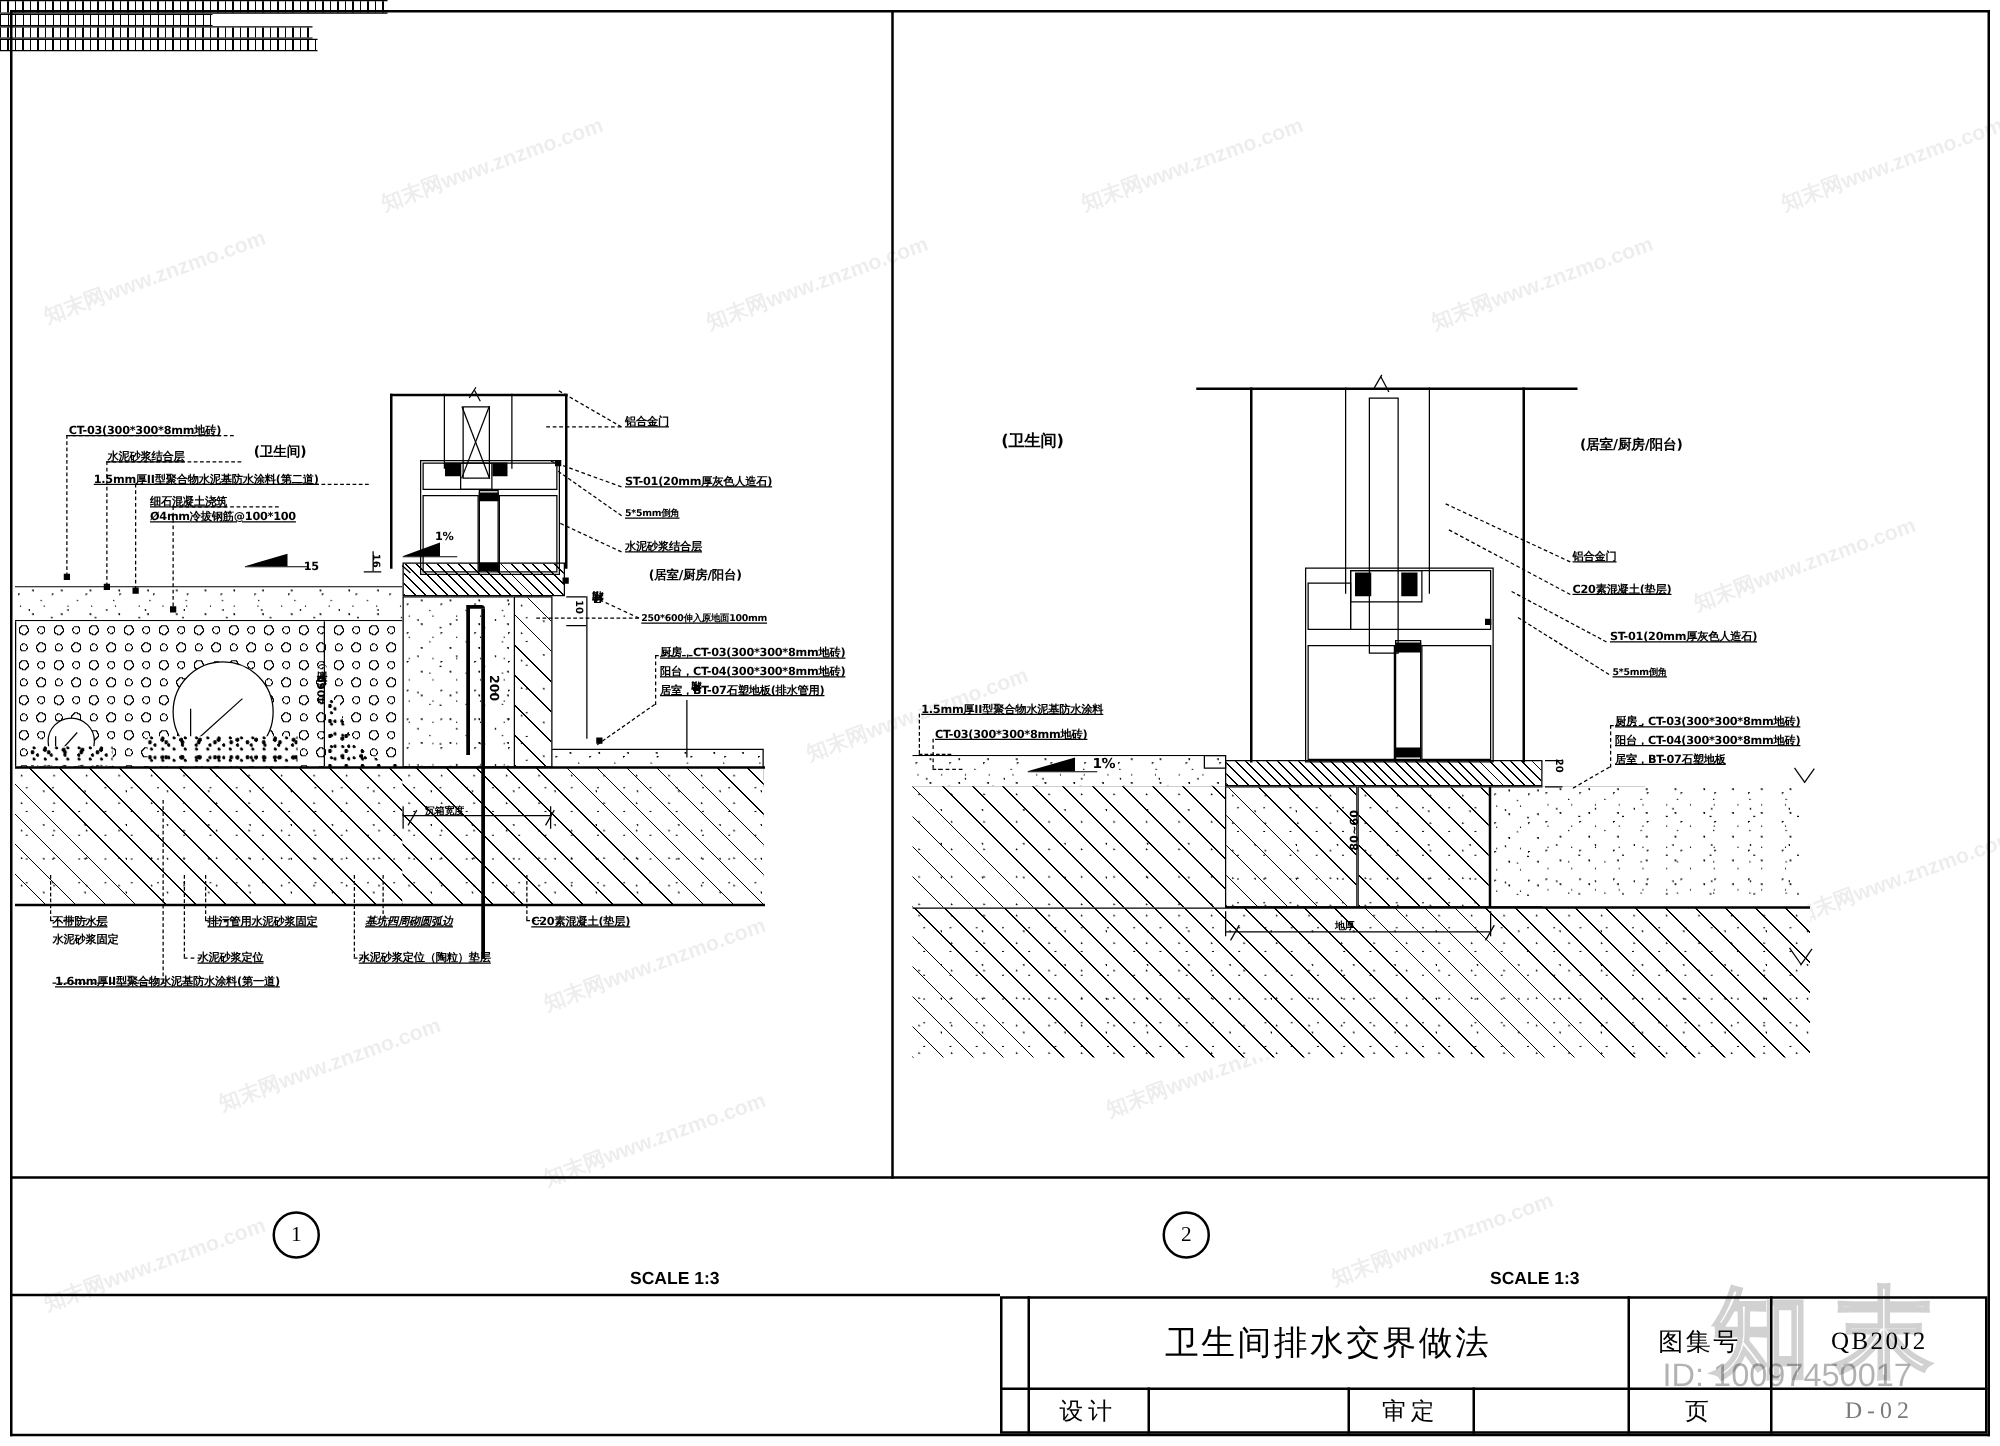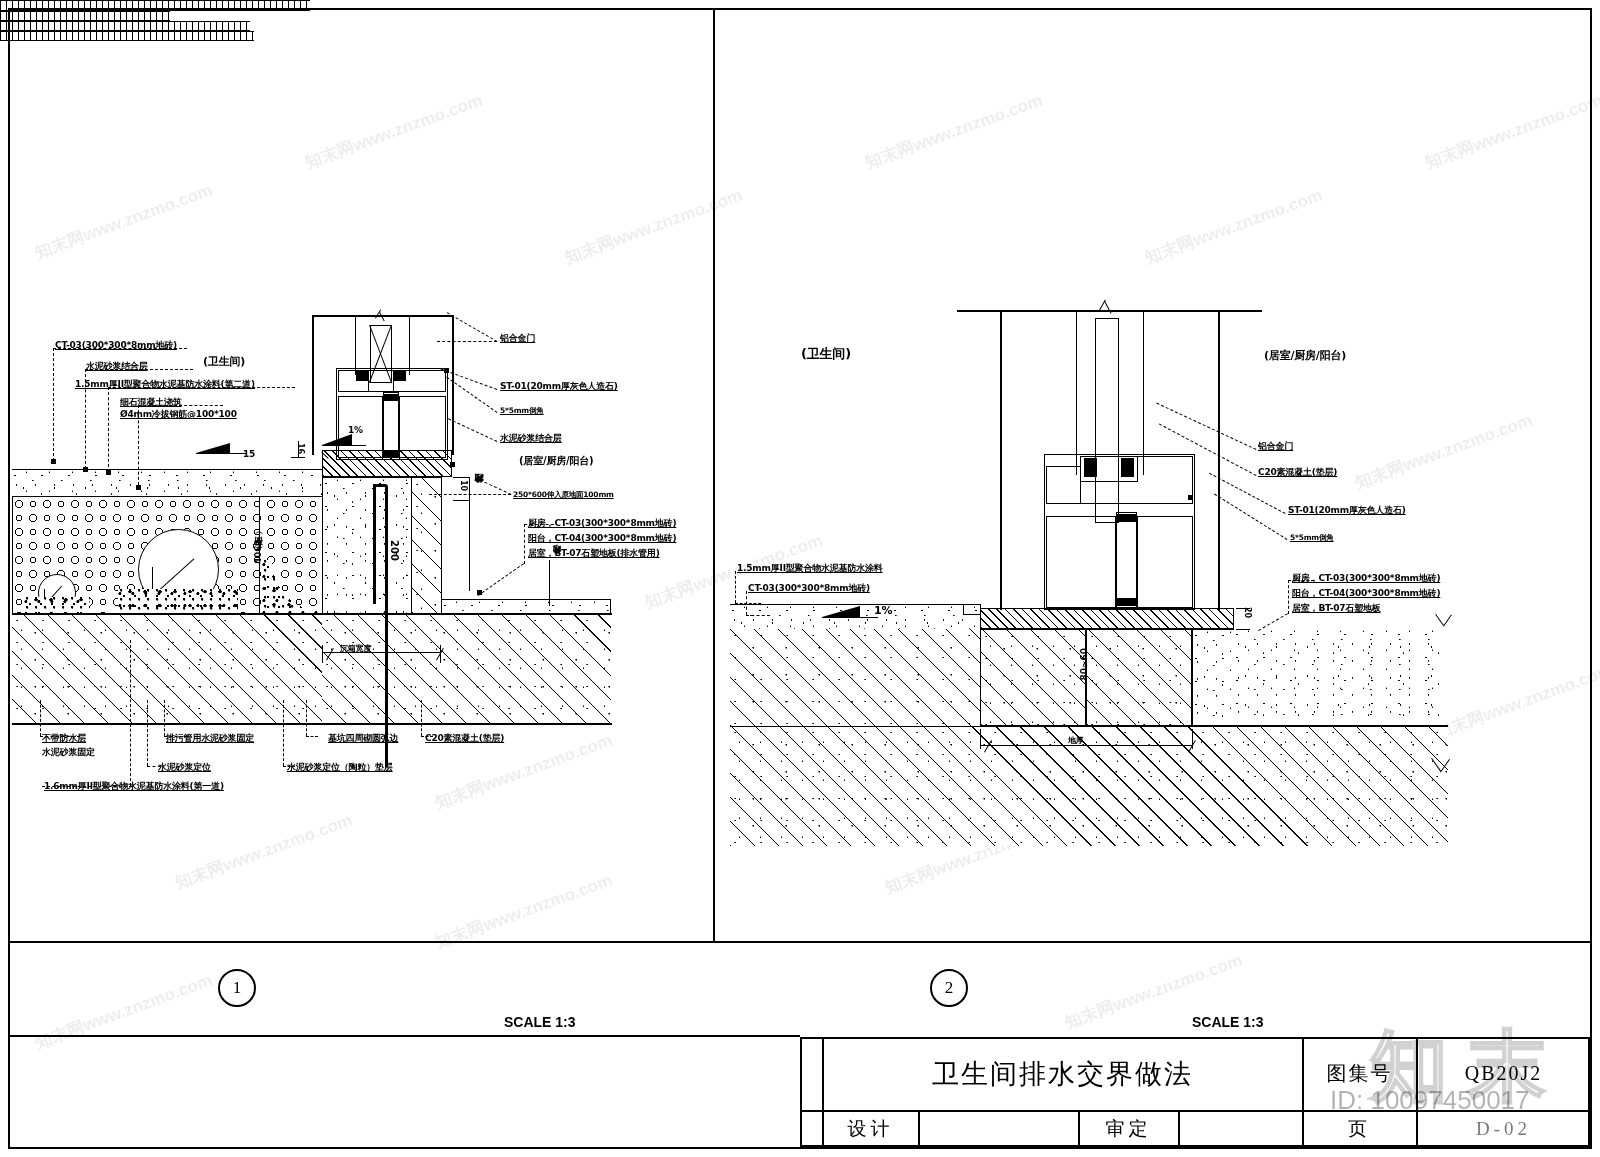--- a/index.html
+++ b/index.html
@@ -311,21 +311,21 @@
   <div class="ld" style="left:147px;top:766px;width:14px;"></div>
 
   <div class="lbl u" style="left:166px;top:733px;">排污管用水泥砂浆固定</div>
   <div class="ldv" style="left:164px;top:700px;height:36px;"></div>
   <div class="ld" style="left:164px;top:736px;width:24px;"></div>
 
   <div class="lbl u" style="left:287px;top:762px;">水泥砂浆定位（陶粒）垫层</div>
   <div class="ldv" style="left:283px;top:700px;height:66px;"></div>
   <div class="ld" style="left:283px;top:766px;width:12px;"></div>
 
-  <div class="lbl u" style="left:328px;top:733px;">基坑四周砌圆弧边</div>
+  <div class="lbl u" style="left:292px;top:733px;font-style:italic;">基坑四周砌圆弧边</div>
   <div class="ldv" style="left:306px;top:700px;height:36px;"></div>
   <div class="ld" style="left:306px;top:736px;width:12px;"></div>
 
   <div class="lbl u" style="left:425px;top:733px;">C20素混凝土(垫层)</div>
   <div class="ldv" style="left:421px;top:700px;height:36px;"></div>
   <div class="ld" style="left:421px;top:736px;width:12px;"></div>
 
   <div class="lbl u" style="left:44px;top:781px;">1.6mm厚II型聚合物水泥基防水涂料(第一道)</div>
   <div class="ldv" style="left:130px;top:640px;height:146px;"></div>
   <div class="ld" style="left:42px;top:786px;width:90px;"></div>

